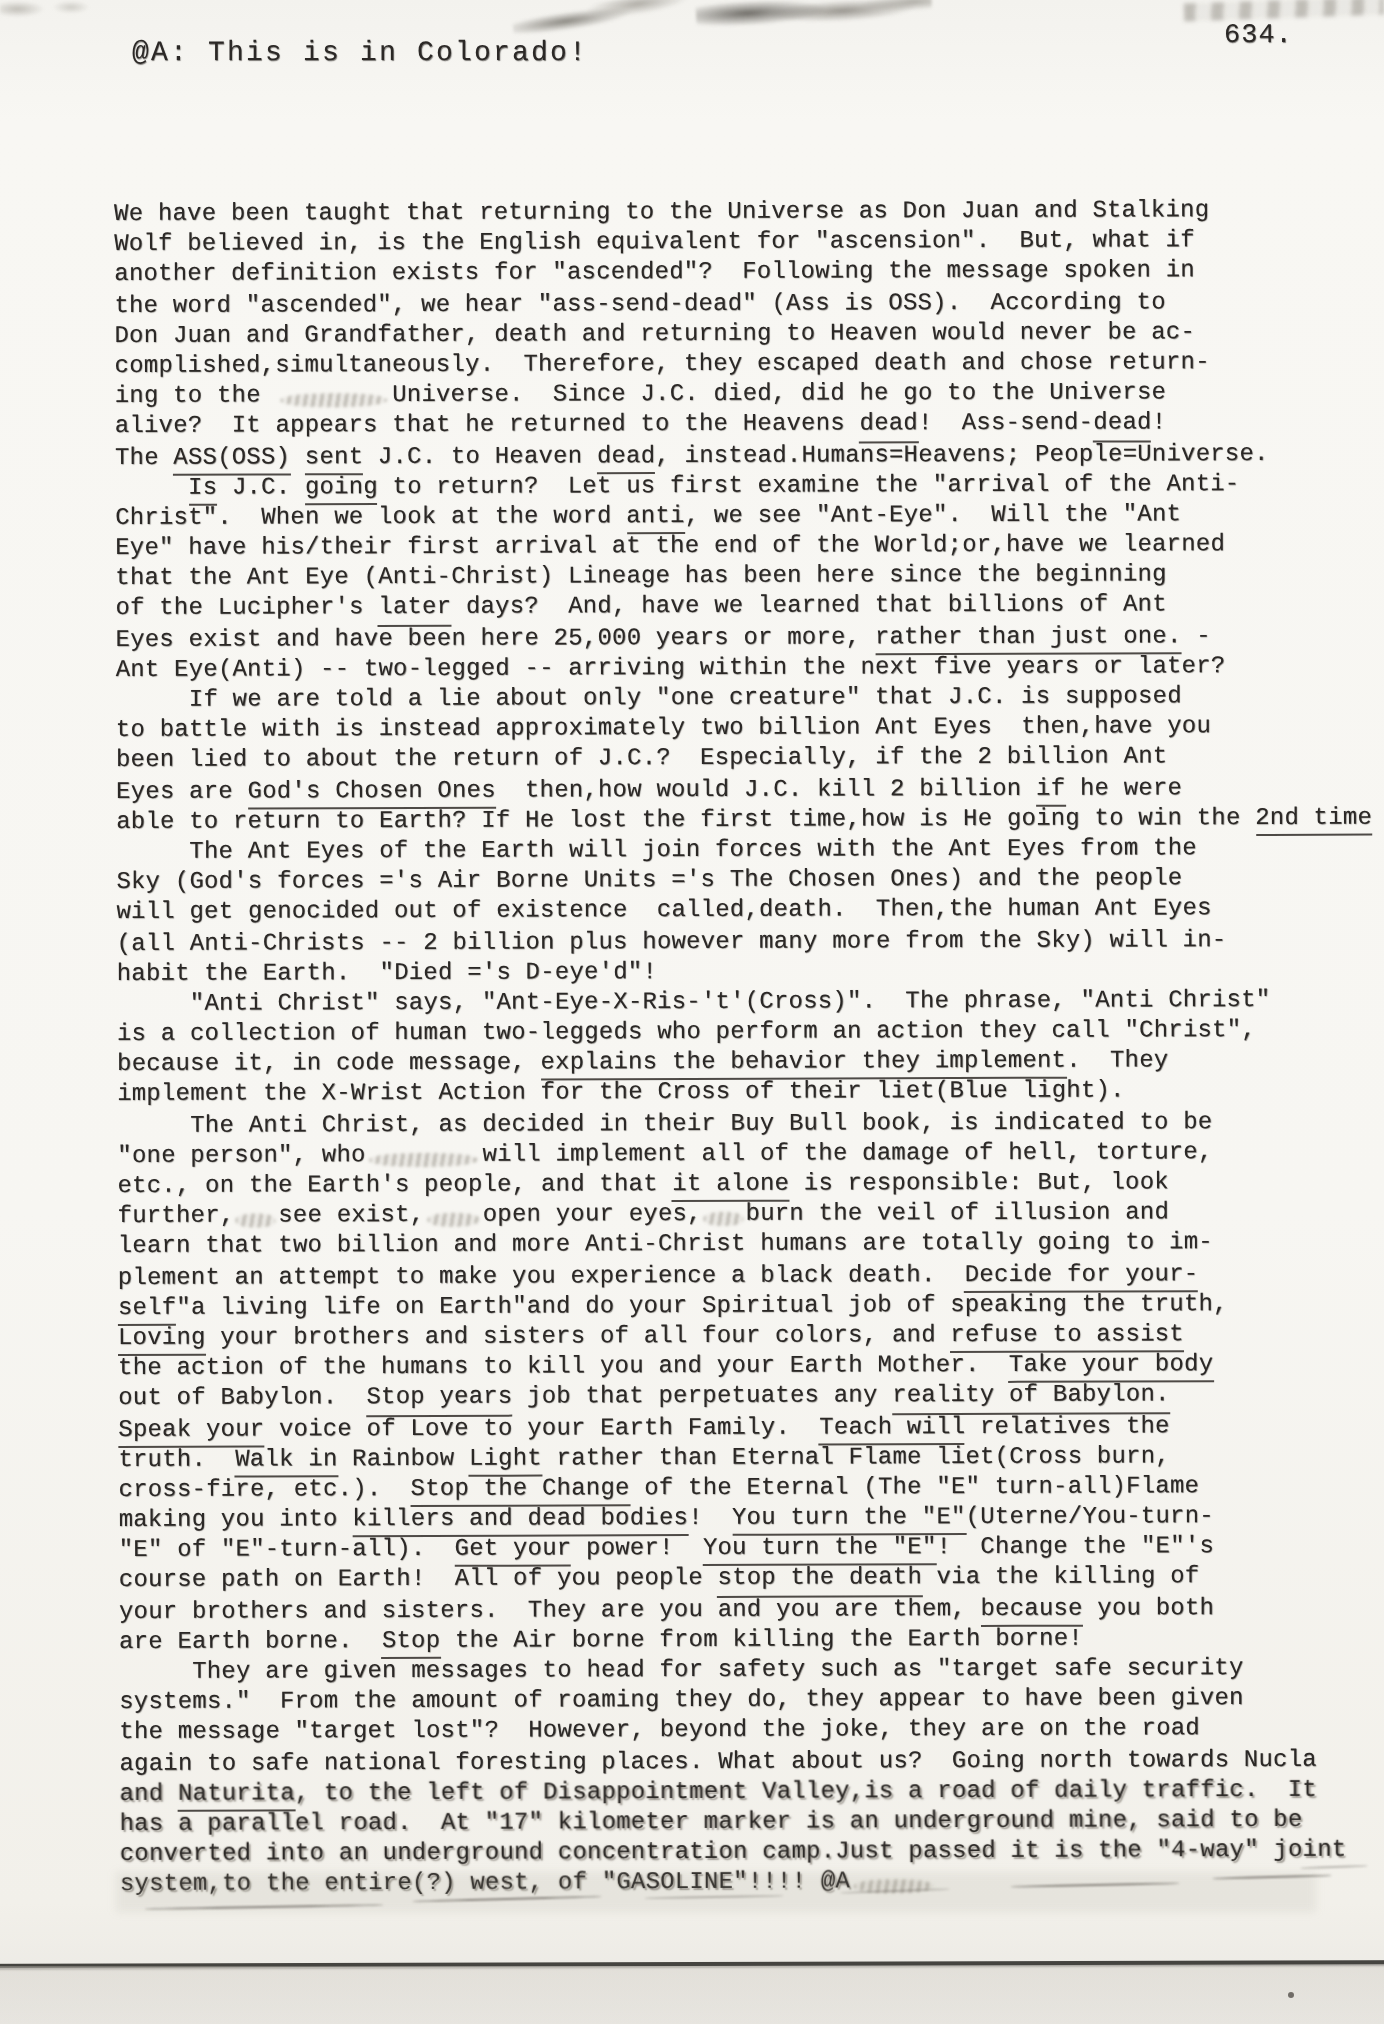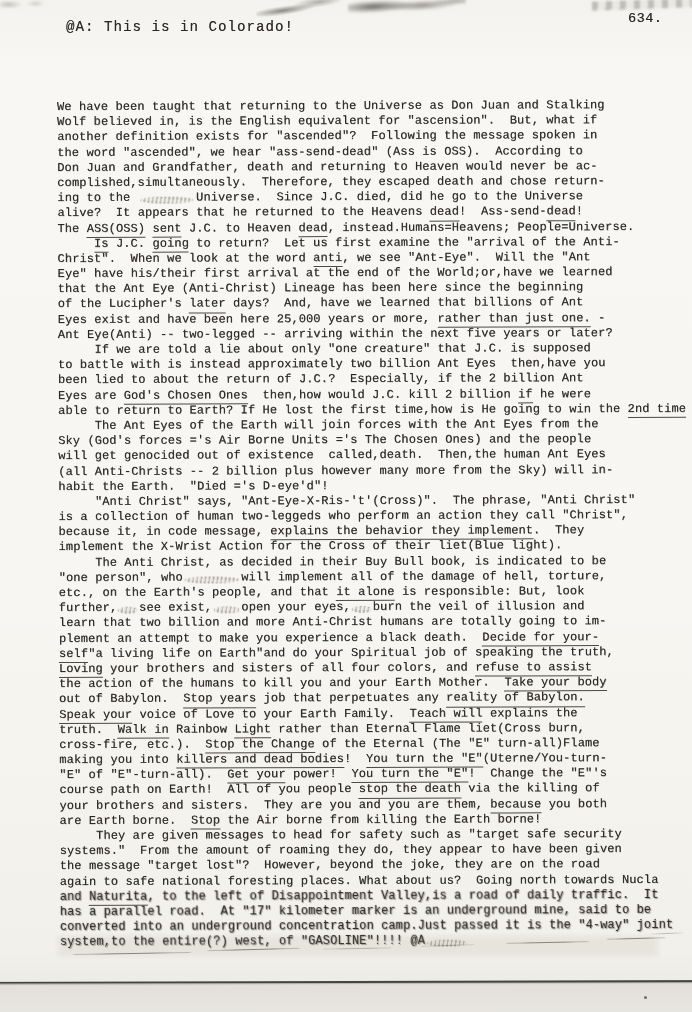--- a/index.html
+++ b/index.html
@@ -37,21 +37,20 @@
     border-radius:45%;filter:blur(0.7px);
   }
   
   .header-note{
     position:absolute;left:66px;top:19px;font-size:14px;letter-spacing:1.1px;
     text-shadow:0.3px 0.3px 0.5px rgba(43,40,36,0.6);
   }
   .page-number{
     position:absolute;left:612px;top:11px;font-size:13.5px;letter-spacing:0.5px;
     text-shadow:0.3px 0.3px 0.5px rgba(43,40,36,0.6);
-    margin-left:16px;
   }
   
   .artifact{position:absolute;pointer-events:none;}
   .smudge-tc1{
     left:256px;top:1px;width:88px;height:12px;transform:rotate(-8deg);filter:blur(0.7px);
     background:
       radial-gradient(ellipse 55% 55% at 30% 60%,rgba(70,66,58,0.6),rgba(70,66,58,0) 70%),
       radial-gradient(ellipse 40% 60% at 72% 30%,rgba(96,91,81,0.45),rgba(96,91,81,0) 75%);
   }
   .smudge-tc2{
@@ -151,21 +150,21 @@
         <div class="tl"><span>     The Anti Christ, as decided in their Buy Bull book, is indicated to be</span></div>
         <div class="tl"><span>"one person", who</span><span class="scribble">        </span><span>will implement all of the damage of hell, torture,</span></div>
         <div class="tl"><span>etc., on the Earth's people, and that </span><span class="u">it alone</span><span> is responsible: But, look</span></div>
         <div class="tl"><span>further,</span><span class="scribble">   </span><span>see exist,</span><span class="scribble">    </span><span>open your eyes,</span><span class="scribble">   </span><span>burn the veil of illusion and</span></div>
         <div class="tl"><span>learn that two billion and more Anti-Christ humans are totally going to im-</span></div>
         <div class="tl"><span>plement an attempt to make you experience a black death.  </span><span class="u">Decide for your-</span></div>
         <div class="tl"><span class="u">self</span><span>"a living life on Earth"and do your Spiritual job of speaking the truth,</span></div>
         <div class="tl"><span class="u">Loving</span><span> your brothers and sisters of all four colors, and </span><span class="u">refuse to assist</span></div>
         <div class="tl"><span>the action of the humans to kill you and your Earth Mother.  </span><span class="u">Take your body</span></div>
         <div class="tl"><span>out of Babylon.  </span><span class="u">Stop years</span><span> job that perpetuates any </span><span class="u">reality of Babylon.</span></div>
-        <div class="tl"><span class="u">Speak your</span><span> voice of Love to your Earth Family.  </span><span class="u">Teach will</span><span> explains the</span></div>
+        <div class="tl"><span class="u">Speak your</span><span> voice of Love to your Earth Family.  </span><span class="u">Teach will</span><span> relatives the</span></div>
         <div class="tl"><span>truth.  </span><span class="u">Walk in</span><span> Rainbow </span><span class="u">Light</span><span> rather than Eternal Flame liet(Cross burn,</span></div>
         <div class="tl"><span>cross-fire, etc.).  </span><span class="u">Stop the Change</span><span> of the Eternal (The "E" turn-all)Flame</span></div>
         <div class="tl"><span>making you into </span><span class="u">killers and dead bodies</span><span>!  </span><span class="u">You turn the "E"</span><span>(Uterne/You-turn-</span></div>
         <div class="tl"><span>"E" of "E"-turn-all).  </span><span class="u">Get your</span><span> power!  </span><span class="u">You turn the "E"</span><span>!  Change the "E"'s</span></div>
         <div class="tl"><span>course path on Earth!  All of you people </span><span class="u">stop the death</span><span> via the killing of</span></div>
         <div class="tl"><span>your brothers and sisters.  They are you and you are them, </span><span class="u">because</span><span> you both</span></div>
         <div class="tl"><span>are Earth borne.  </span><span class="u">Stop</span><span> the Air borne from killing the Earth borne!</span></div>
       </div>
       <div class="para">
         <div class="tl"><span>     They are given messages to head for safety such as "target safe security</span></div>

